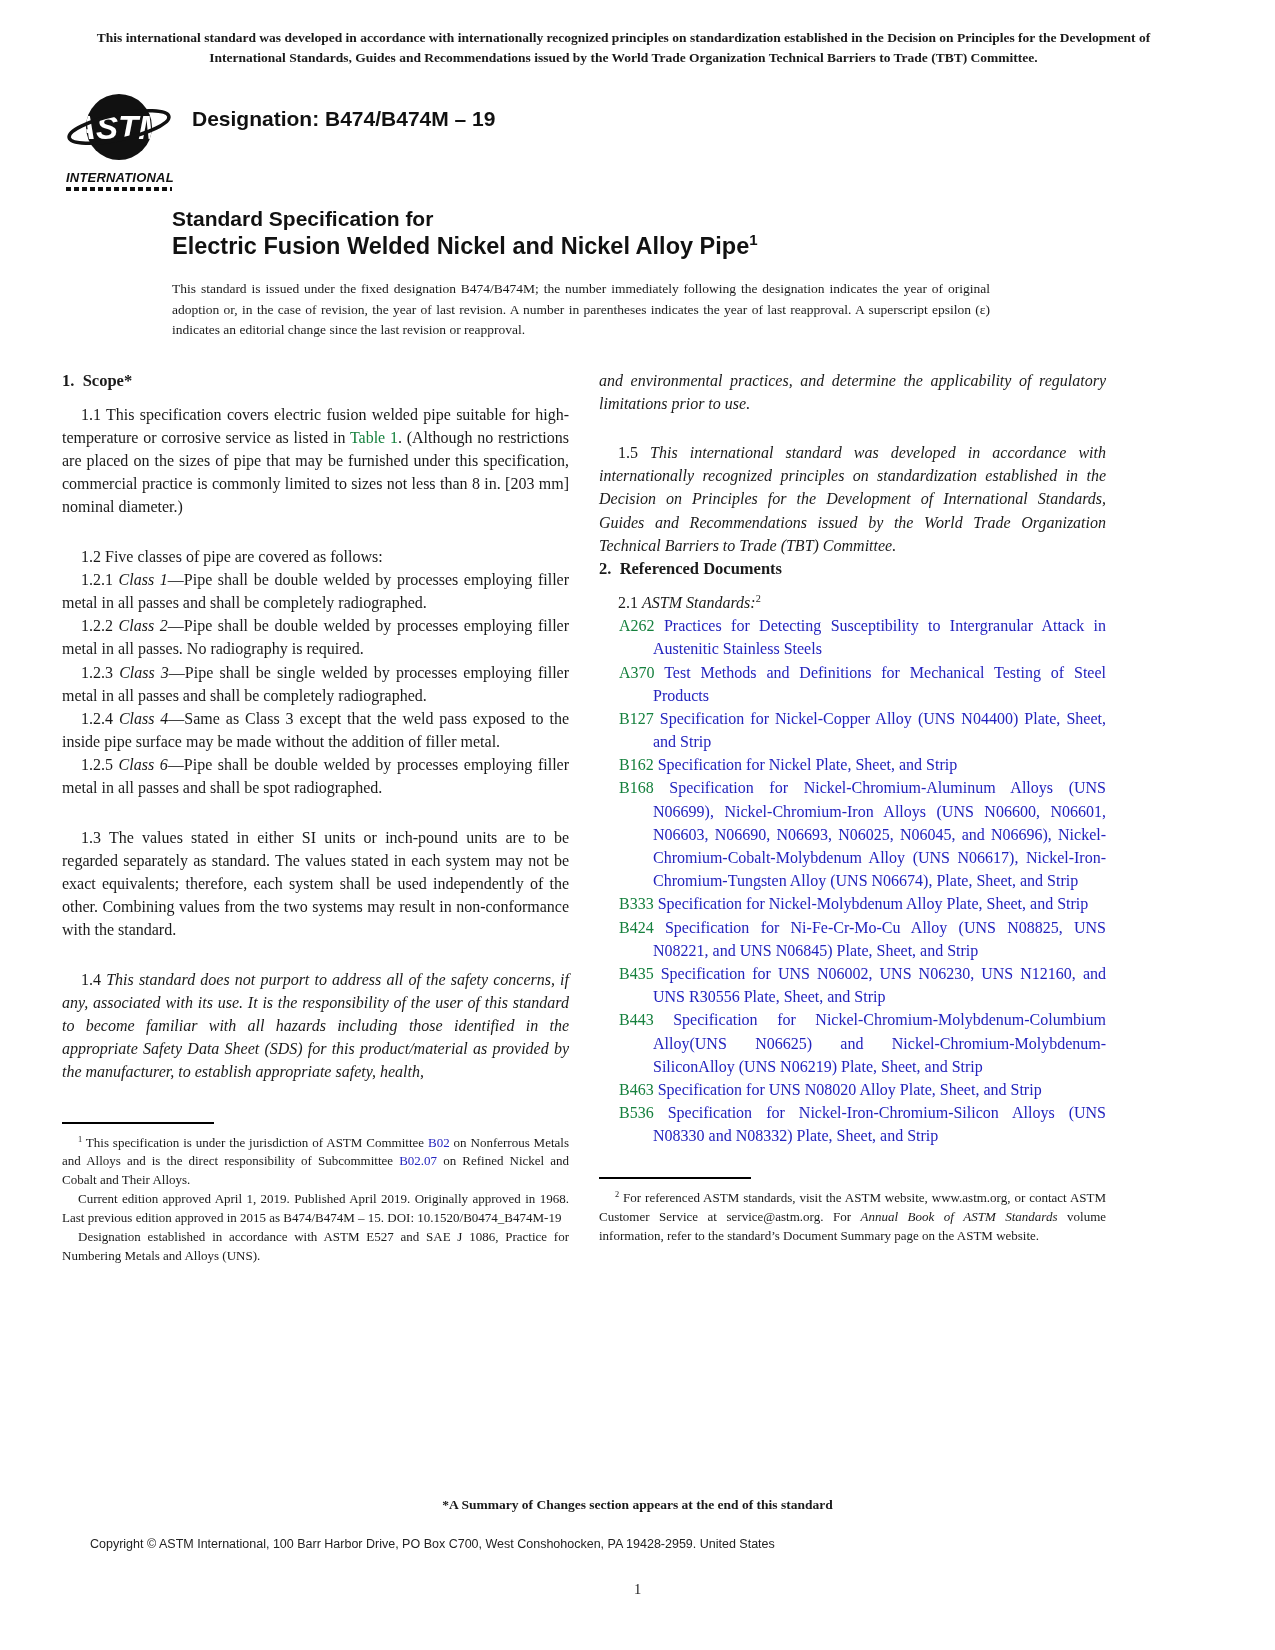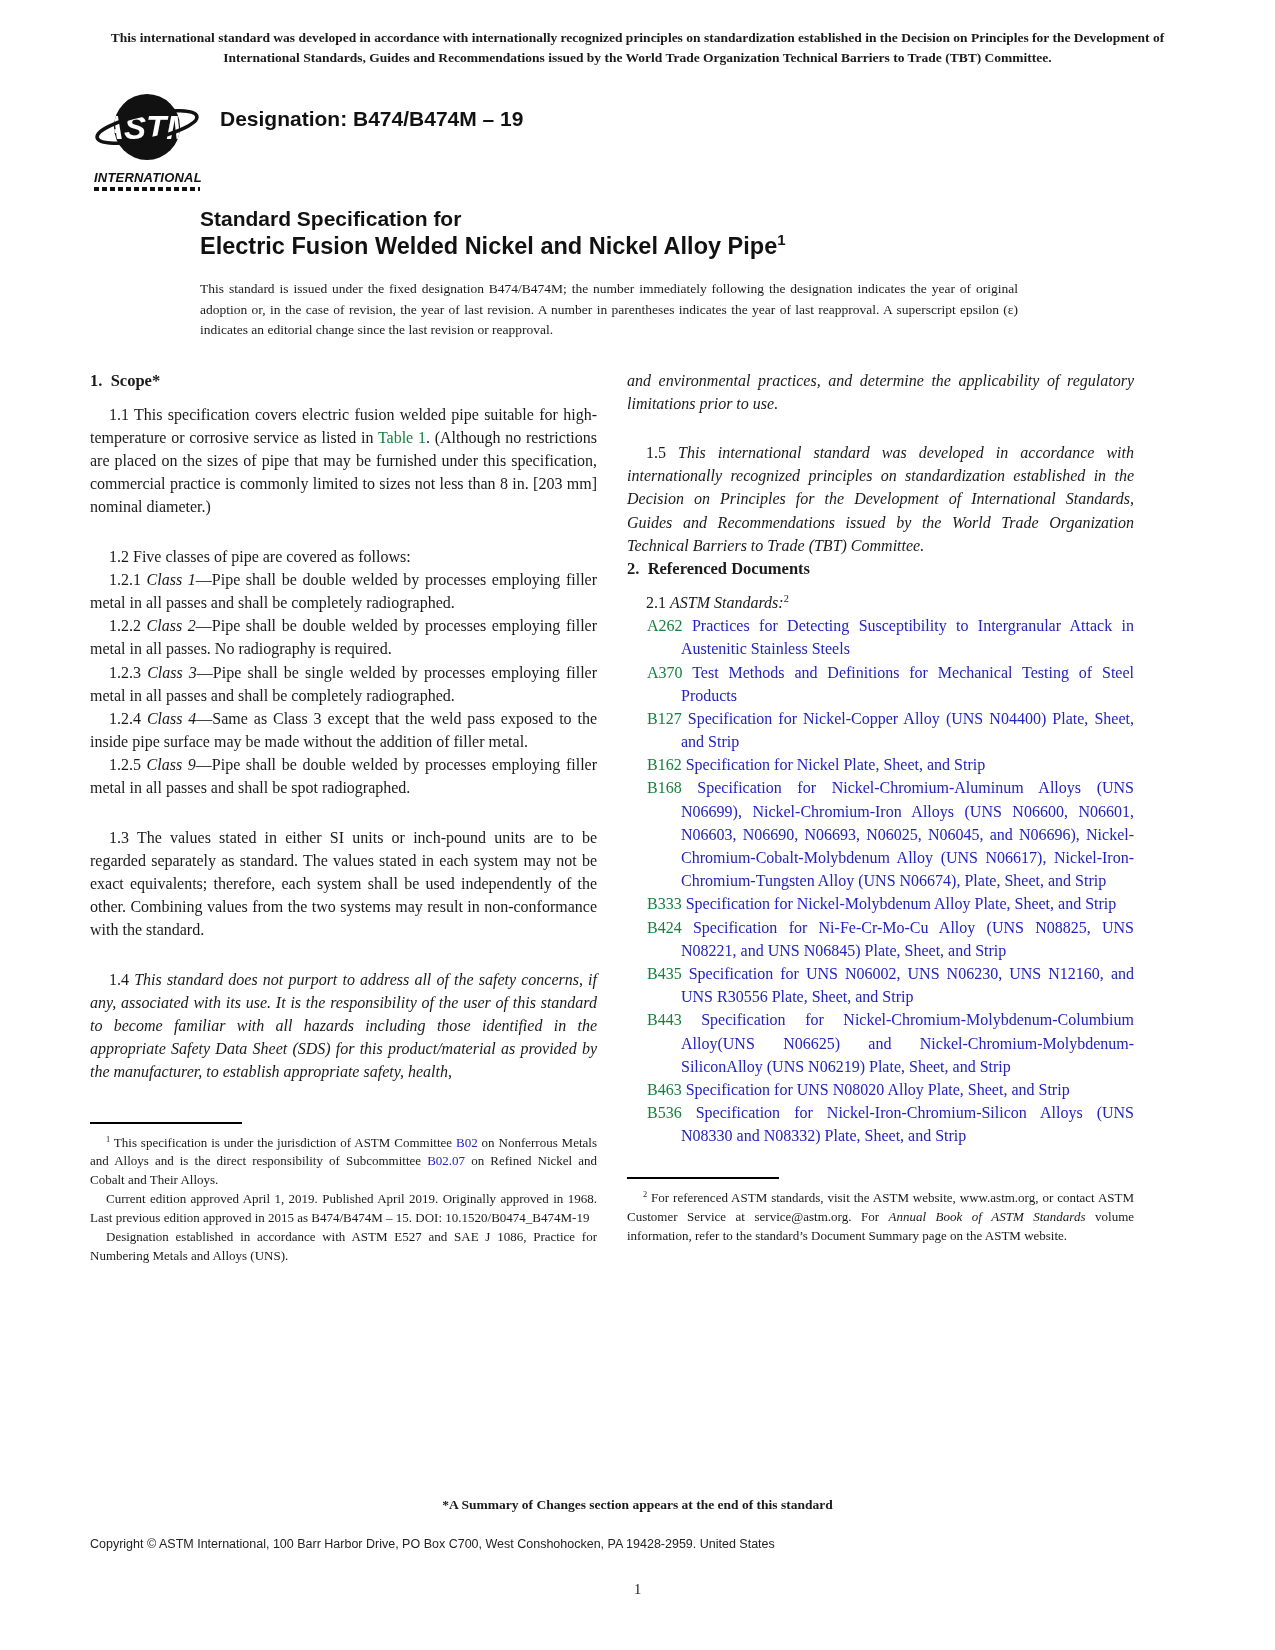--- a/index.html
+++ b/index.html
@@ -4,21 +4,21 @@
 <style>
   html, body { margin: 0; padding: 0; background: #ffffff; }
   .page {
     position: relative;
     width: 1275px;
     height: 1650px;
     background: #ffffff;
     color: #1a1a1a;
     font-family: "Liberation Serif", serif;
     box-sizing: border-box;
-    padding: 28px 90px 0 90px;
+    padding: 28px 90px 0 62px;
     overflow: hidden;
   }
   
   .disclaimer {
     margin: 0 auto;
     width: 1080px;
     text-align: center;
     font-weight: bold;
     font-size: 13.5px;
     line-height: 1.5;
@@ -131,21 +131,21 @@
   <div class="columns">
 
     <div class="col">
       <h2>1.&nbsp;&nbsp;Scope*</h2>
       <p class="ind"><span>1.1 This specification covers electric fusion welded pipe suitable for high-temperature or corrosive service as listed in </span><span class="red">Table 1</span><span>. (Although no restrictions are placed on the sizes of pipe that may be furnished under this specification, commercial practice is commonly limited to sizes not less than 8 in. [203 mm] nominal diameter.)</span></p>
       <p class="ind gap"><span>1.2 Five classes of pipe are covered as follows:</span></p>
       <p class="ind"><span>1.2.1 </span><span class="i">Class 1</span><span>—Pipe shall be double welded by processes employing filler metal in all passes and shall be completely radiographed.</span></p>
       <p class="ind"><span>1.2.2 </span><span class="i">Class 2</span><span>—Pipe shall be double welded by processes employing filler metal in all passes. No radiography is required.</span></p>
       <p class="ind"><span>1.2.3 </span><span class="i">Class 3</span><span>—Pipe shall be single welded by processes employing filler metal in all passes and shall be completely radiographed.</span></p>
       <p class="ind"><span>1.2.4 </span><span class="i">Class 4</span><span>—Same as Class 3 except that the weld pass exposed to the inside pipe surface may be made without the addition of filler metal.</span></p>
-      <p class="ind"><span>1.2.5 </span><span class="i">Class 9</span><span>—Pipe shall be double welded by processes employing filler metal in all passes and shall be spot radiographed.</span></p>
+      <p class="ind"><span>1.2.5 </span><span class="i">Class 6</span><span>—Pipe shall be double welded by processes employing filler metal in all passes and shall be spot radiographed.</span></p>
       <p class="ind gap"><span>1.3 The values stated in either SI units or inch-pound units are to be regarded separately as standard. The values stated in each system may not be exact equivalents; therefore, each system shall be used independently of the other. Combining values from the two systems may result in non-conformance with the standard.</span></p>
       <p class="ind gap"><span>1.4 </span><span class="i">This standard does not purport to address all of the safety concerns, if any, associated with its use. It is the responsibility of the user of this standard to become familiar with all hazards including those identified in the appropriate Safety Data Sheet (SDS) for this product/material as provided by the manufacturer, to establish appropriate safety, health,</span></p>
       <div class="fnrule"></div>
       <p class="fn"><span class="sup">1</span><span> This specification is under the jurisdiction of ASTM Committee </span><span class="blue">B02</span><span> on Nonferrous Metals and Alloys and is the direct responsibility of Subcommittee </span><span class="blue">B02.07</span><span> on Refined Nickel and Cobalt and Their Alloys.</span></p>
       <p class="fn"><span>Current edition approved April 1, 2019. Published April 2019. Originally approved in 1968. Last previous edition approved in 2015 as B474/B474M – 15. DOI: 10.1520/B0474_B474M-19</span></p>
       <p class="fn"><span>Designation established in accordance with ASTM E527 and SAE J 1086, Practice for Numbering Metals and Alloys (UNS).</span></p>
     </div>
 
     <div class="col">
       <p><span class="i">and environmental practices, and determine the applicability of regulatory limitations prior to use.</span></p>

